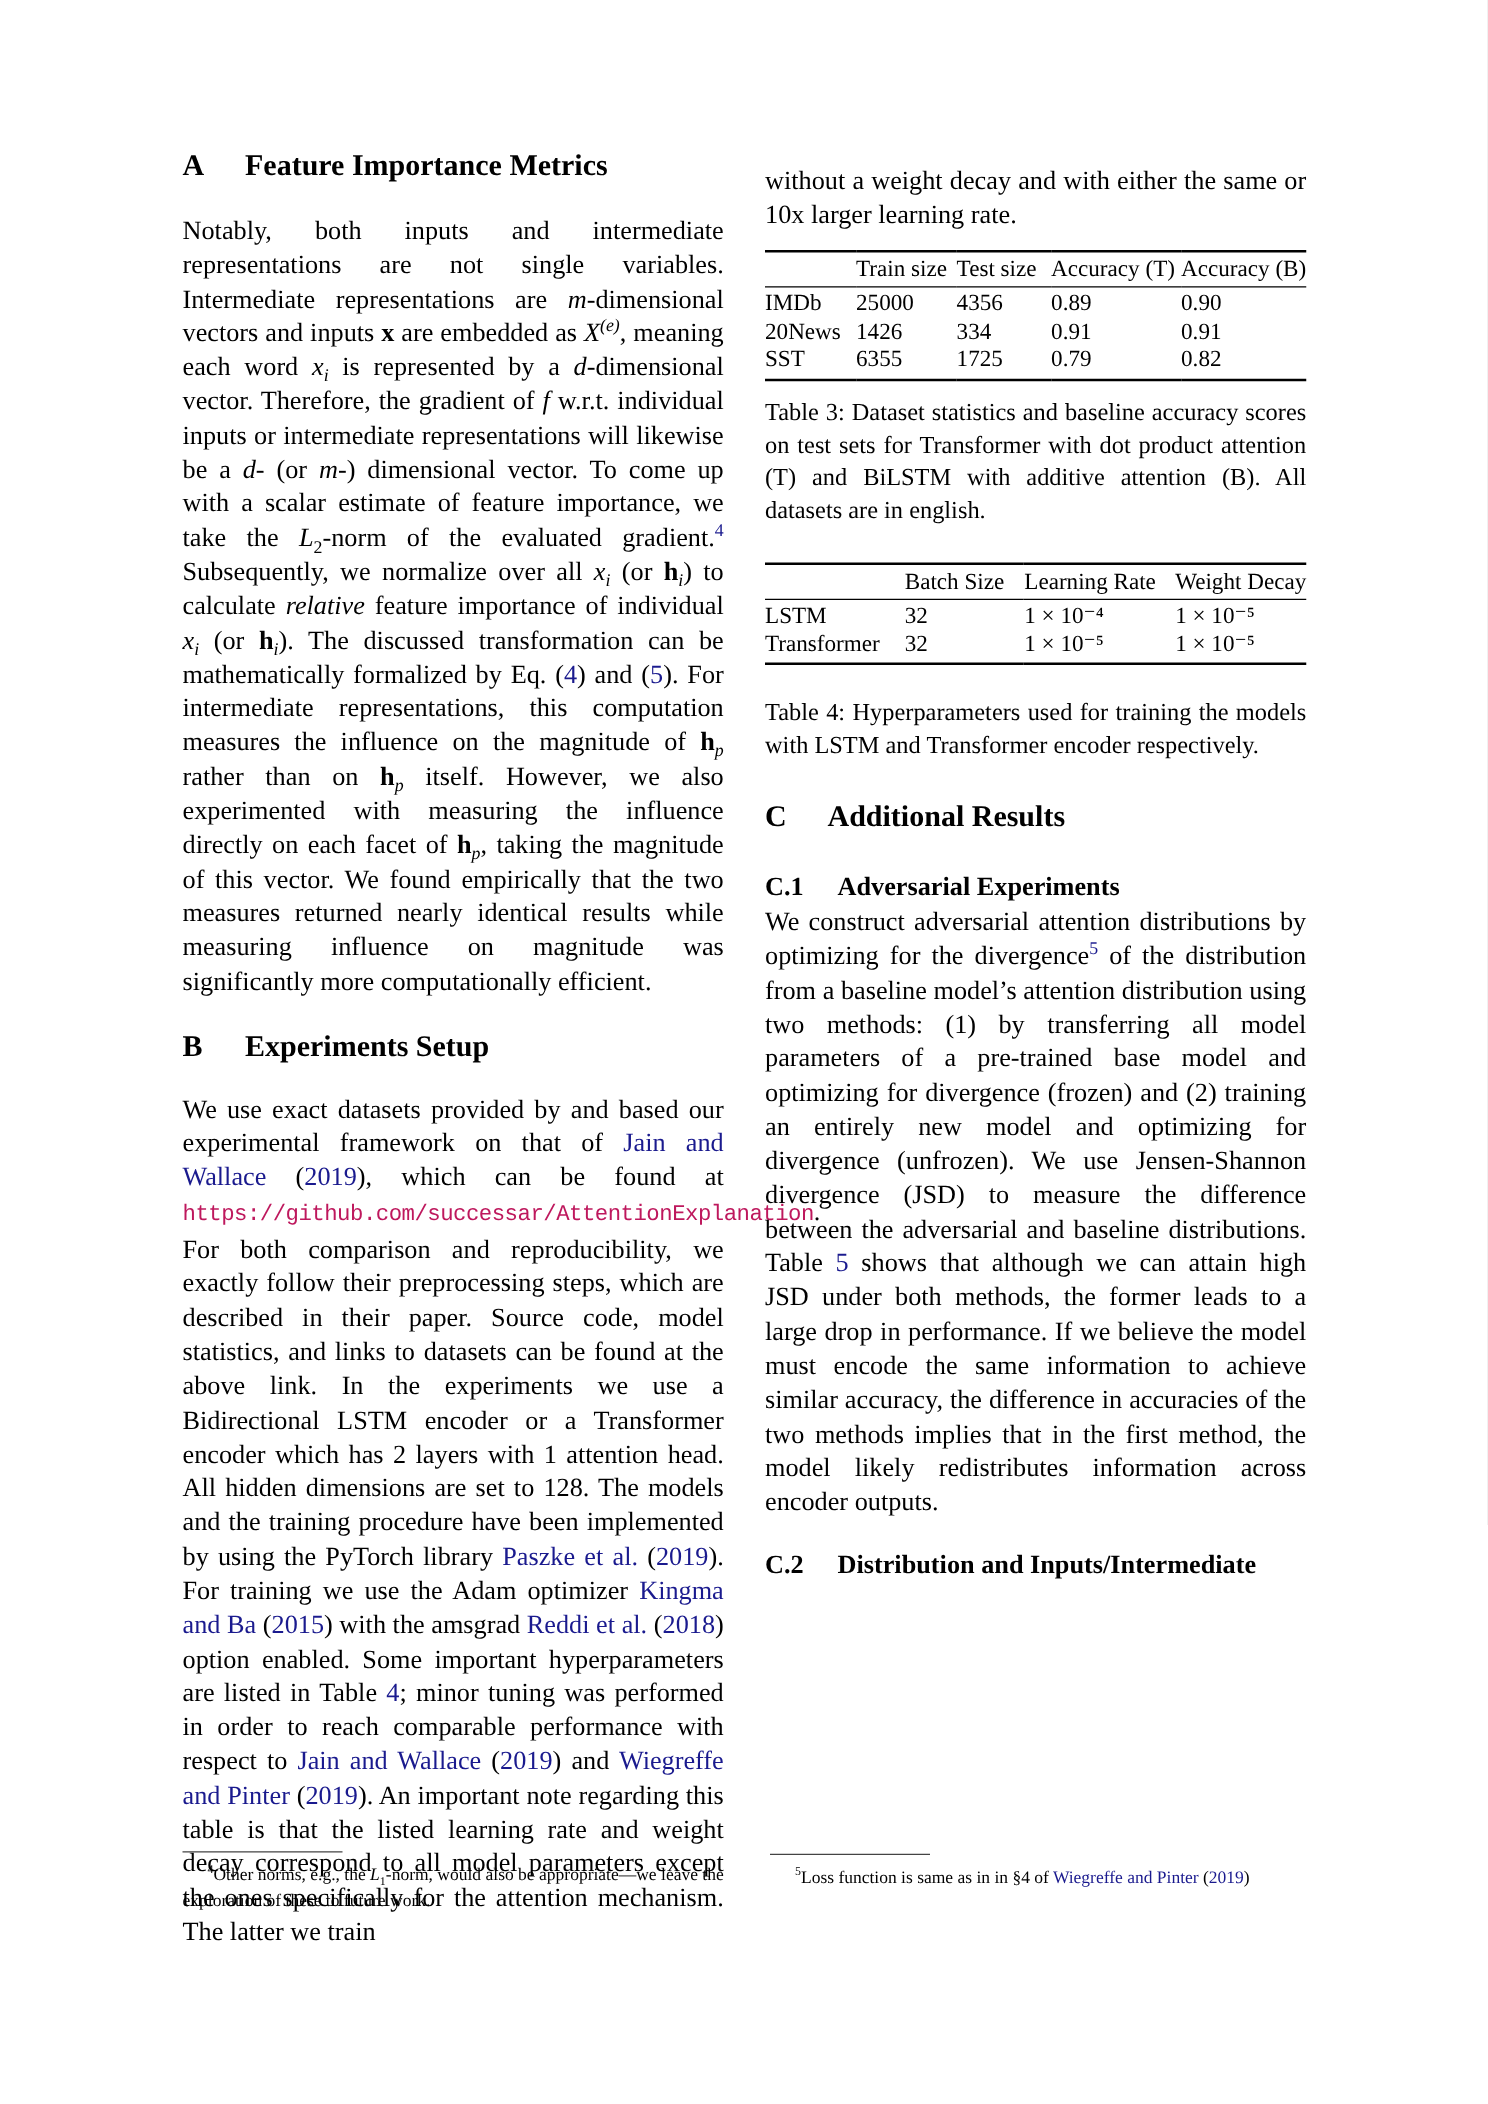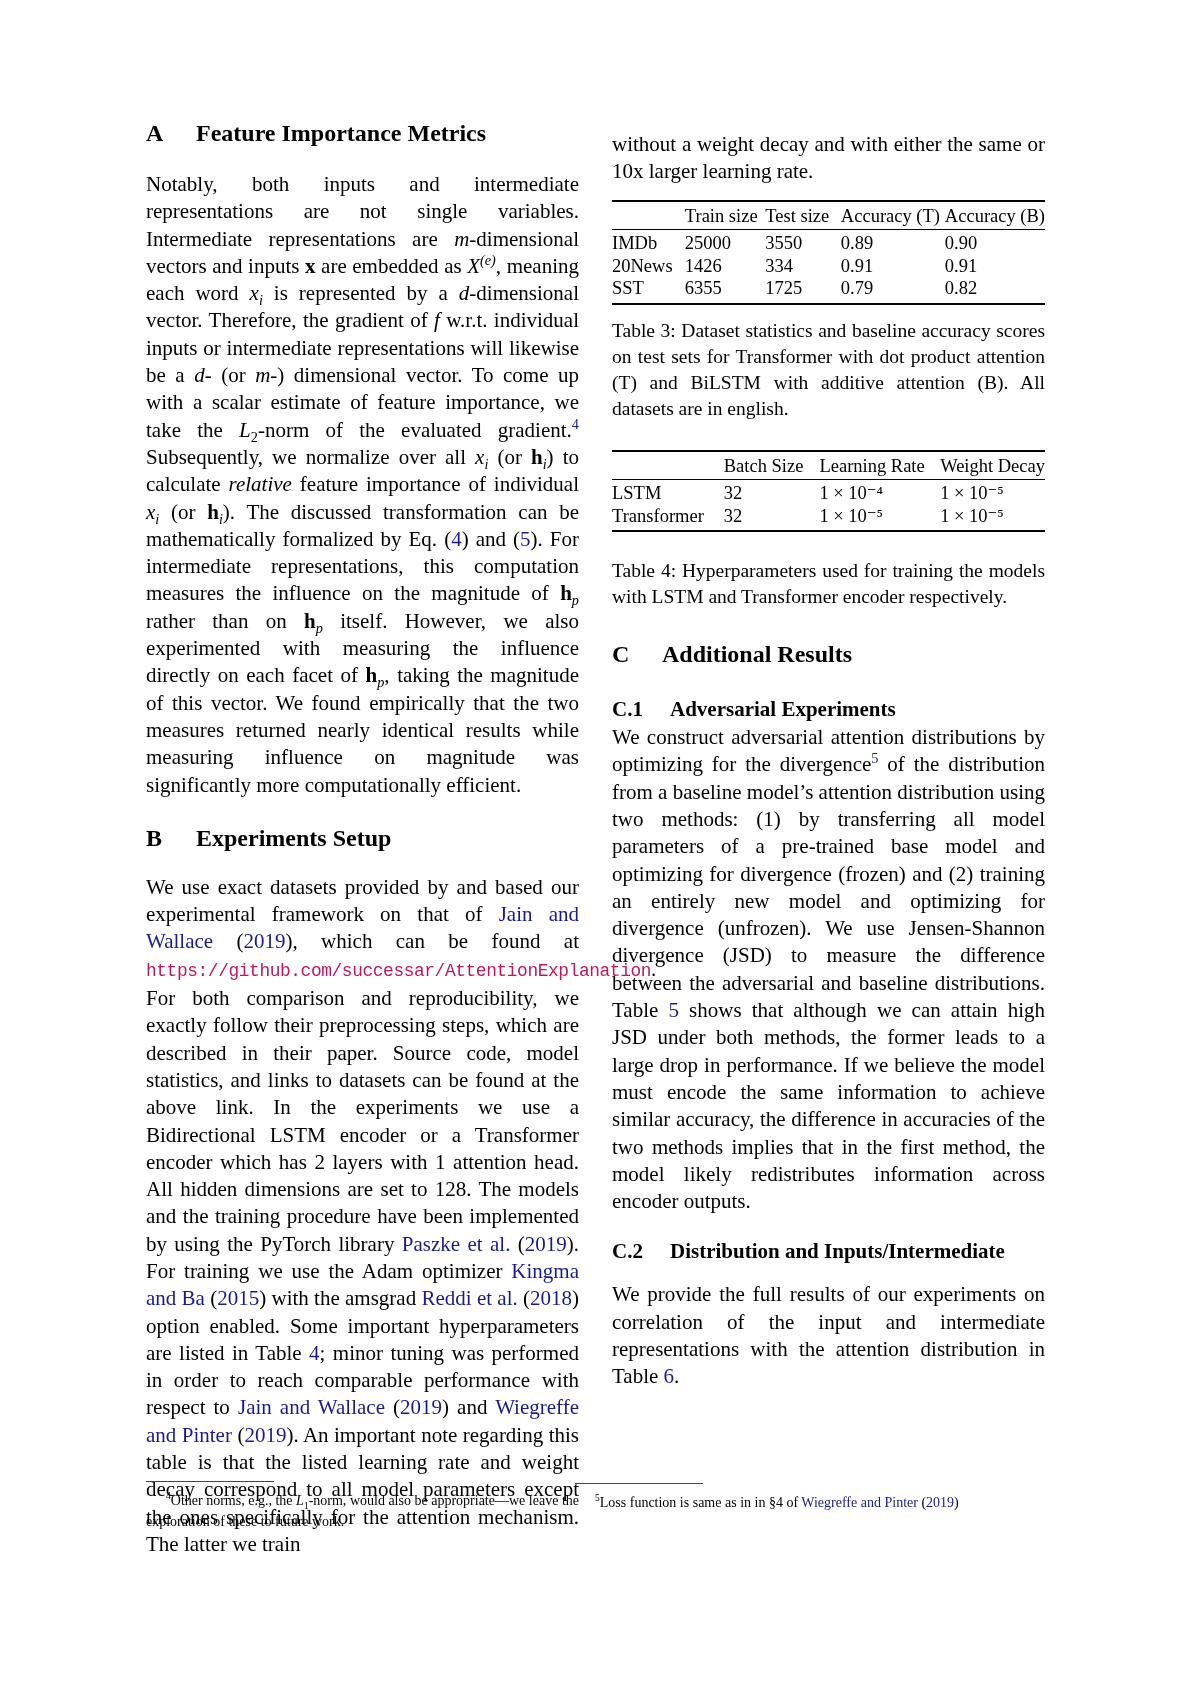--- a/index.html
+++ b/index.html
@@ -147,21 +147,21 @@
             <th>Train size</th>
             <th>Test size</th>
             <th>Accuracy (T)</th>
             <th>Accuracy (B)</th>
           </tr>
         </thead>
         <tbody>
           <tr>
             <td>IMDb</td>
             <td>25000</td>
-            <td>3550</td>
+            <td>4356</td>
             <td>0.89</td>
             <td>0.90</td>
           </tr>
           <tr>
             <td>20News</td>
             <td>1426</td>
             <td>334</td>
             <td>0.91</td>
             <td>0.91</td>
           </tr>
@@ -222,22 +222,21 @@
 
     <p class="para mt-c1-para"><span>We construct adversarial attention distributions by optimizing for the divergence</span><span class="sup link">5</span><span> of the distribution from a baseline model’s attention distribution using two methods: (1) by transferring all model parameters of a pre-trained base model and optimizing for divergence (frozen) and (2) training an entirely new model and optimizing for divergence (unfrozen). We use Jensen-Shannon divergence (JSD) to measure the difference between the adversarial and baseline distributions. Table </span><span class="link">5</span><span> shows that although we can attain high JSD under both methods, the former leads to a large drop in performance. If we believe the model must encode the same information to achieve similar accuracy, the difference in accuracies of the two methods implies that in the first method, the model likely redistributes information across encoder outputs.</span></p>
 
     <h2 class="sec-h2 mt-c2-head">
       <span class="sec-label">C.2</span>
       <span>
           <div>Distribution and Inputs/Intermediate</div>
         </span>
     </h2>
 
-    <p class="para mt-c2-para"><span>We provide the full results of our experiments on correlation of the input and intermediate representations with the attention distribution in Table </span><span class="link">6</span><span>.</span></p>
-
-  </div>
-
-  <div class="footnote" style="left:575px;top:1483px;">
+
+  </div>
+
+  <div class="footnote" style="left:616px;top:1483px;">
     <div class="fn-rule"></div>
     <div class="fn-text"><span class="sup">5</span><span>Loss function is same as in in §4 of </span><span class="link">Wiegreffe and Pinter</span><span> (</span><span class="link">2019</span><span>)</span></div>
   </div>
 
 </div>
 
 </body></html>

